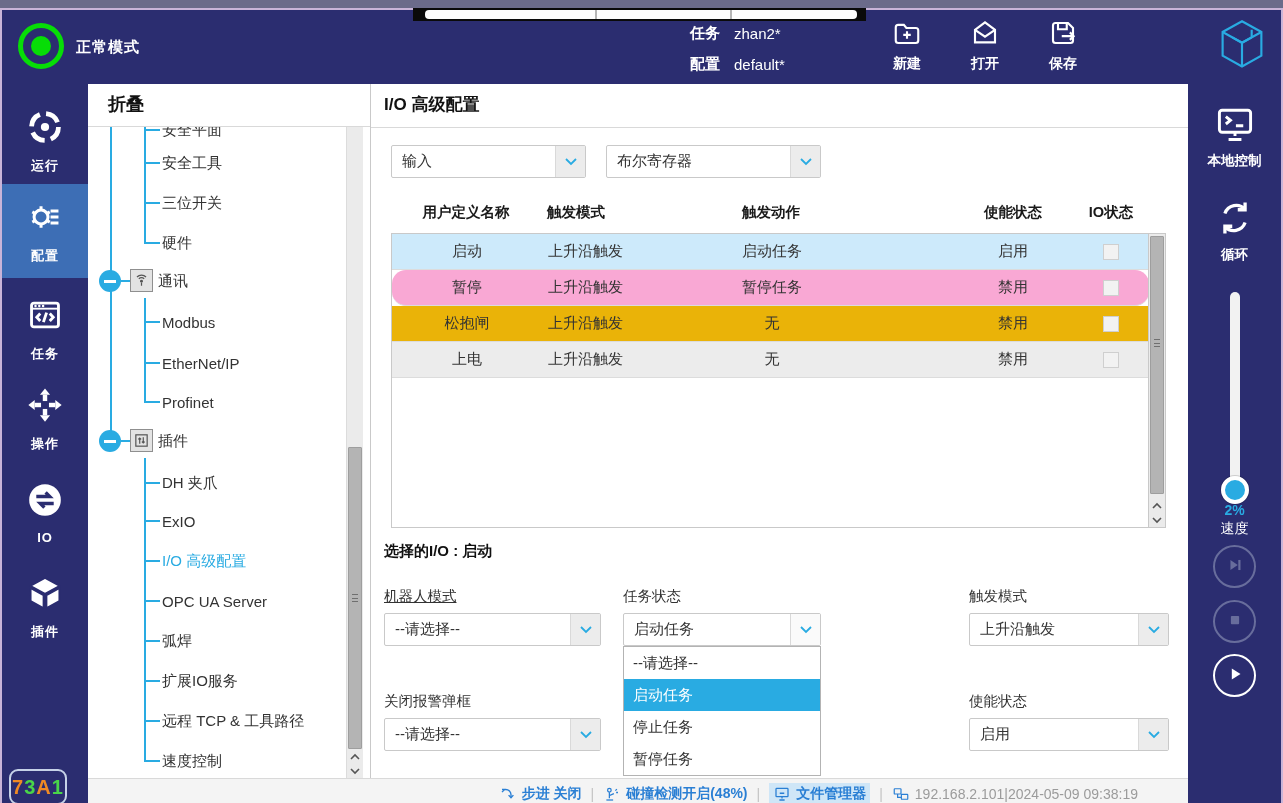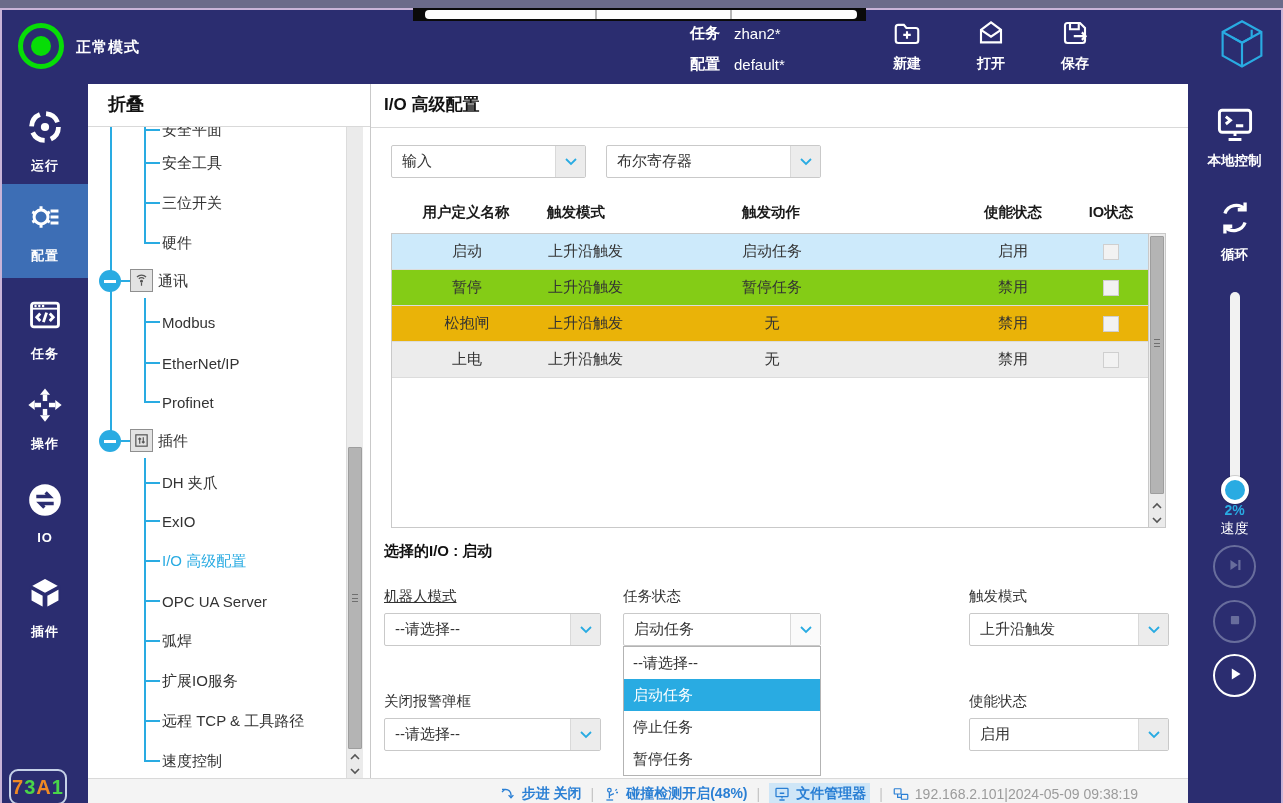--- a/index.html
+++ b/index.html
@@ -20,21 +20,21 @@
   .rec-bar .tick { position:absolute; top:2px; width:2px; height:9px; background:#b5b5b5; }
 
   
   .topbar { position:absolute; left:2px; top:2px; width:1279px; height:74px; background:#2b2d70; }
   .statuslight { position:absolute; left:16px; top:13px; width:46px; height:46px; border:5px solid #07dd07; border-radius:50%; }
   .statuslight .dot { position:absolute; left:50%; top:50%; width:20px; height:20px; margin:-10px 0 0 -10px; background:#07dd07; border-radius:50%; }
   .mode-label { position:absolute; left:74px; top:0; height:74px; display:flex; align-items:center; color:#fff; font-size:15px; font-weight:bold; letter-spacing:1px; }
   .taskinfo { position:absolute; left:688px; top:9px; color:#fff; font-size:15px; }
   .taskinfo .row { display:flex; gap:14px; height:28px; align-items:center; margin-bottom:3px; }
   .taskinfo .lbl { font-weight:bold; }
-  .tb-actions { position:absolute; left:876px; top:6px; display:flex; gap:26px; }
+  .tb-actions { position:absolute; left:876px; top:6px; display:flex; gap:20px; }
   .tb-action { width:58px; height:62px; display:flex; flex-direction:column; align-items:center; justify-content:flex-start; color:#fff; cursor:pointer; }
   .tb-action svg { width:30px; height:30px; margin-top:2px; }
   .tb-action .cap { font-size:14px; margin-top:3px; font-weight:bold; }
   .logo { position:absolute; left:1212px; top:8px; width:56px; height:58px; }
 
   
   .left-rail { position:absolute; left:2px; top:76px; width:86px; height:724px; background:#2b2d70; }
   .rail-item { position:absolute; left:0; width:86px; height:86px; display:flex; flex-direction:column; align-items:center; justify-content:center; gap:7px; color:#fff; cursor:pointer; }
   .rail-item.active { background:#3d6eb5; height:94px; }
   .rail-item svg { width:38px; height:38px; }
@@ -351,21 +351,21 @@
           <div class="trow" style="background: rgb(205, 234, 251);">
             <div class="c">启动</div>
             <div class="l">上升沿触发</div>
             <div class="c">启动任务</div>
             <div></div>
             <div class="c">启用</div>
             <div class="cbwrap">
               <span class="checkbox"></span>
             </div>
           </div>
-          <div class="trow" style="background: #84cc16;">
+          <div class="trow" style="background: #f9a8d4; border-radius: 14px;">
             <div class="c">暂停</div>
             <div class="l">上升沿触发</div>
             <div class="c">暂停任务</div>
             <div></div>
             <div class="c">禁用</div>
             <div class="cbwrap">
               <span class="checkbox"></span>
             </div>
           </div>
           <div class="trow" style="background: #eab308;">

